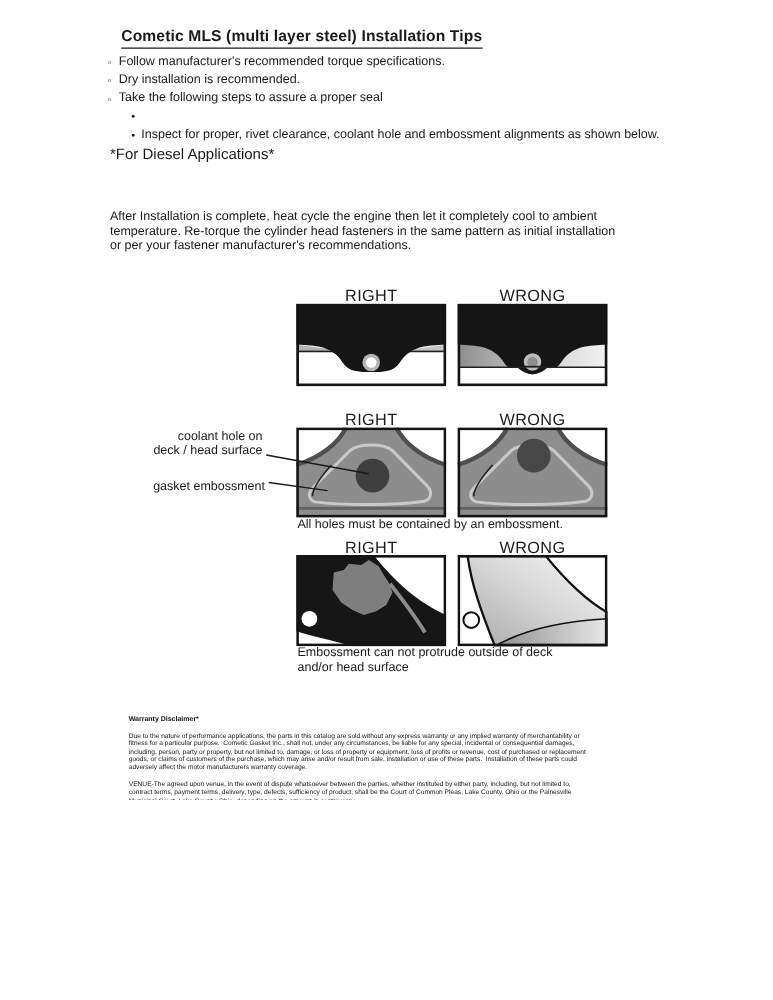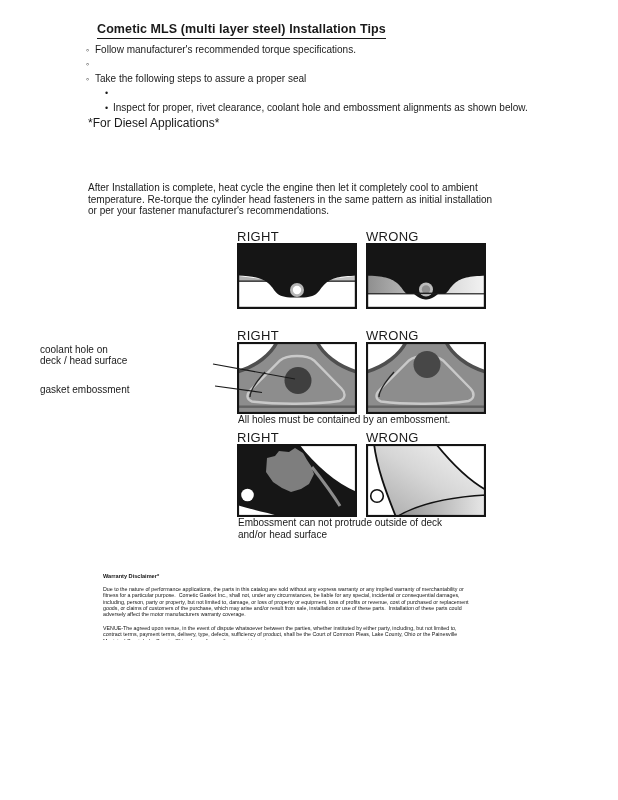--- a/index.html
+++ b/index.html
@@ -8,26 +8,26 @@
         font-family:"Liberation Sans",sans-serif;color:#1a1a1a}
   .title{position:absolute;left:97px;top:22px;font-size:12.5px;font-weight:700;
          border-bottom:1.6px solid #1a1a1a;padding-bottom:2px;letter-spacing:.1px;display:inline-block}
   .bullets{position:absolute;left:86px;top:43px;font-size:10px;line-height:14.4px;width:470px}
   .b{display:flex}
   .b .m{width:9px;flex:0 0 9px;font-size:9px}
   .b.sub{padding-left:19px}
   .b.sub .m{width:8px;flex:0 0 8px}
   .diesel-h{position:absolute;left:88px;top:116px;font-size:12px;font-weight:400}
   .bodytxt{position:absolute;left:88px;width:470px;font-size:10px;line-height:11.5px;white-space:pre-line}
-  .p1{top:136px}.p2{top:182px}.note{top:205px}
-  .fig-label{position:absolute;width:120px;text-align:left;font-size:13px;letter-spacing:.3px}
+  .p1{top:136px}.p2{top:168px}.note{top:205px}
+  .fig-label{position:absolute;width:120px;text-align:center;font-size:13px;letter-spacing:.3px}
   .panel{position:absolute}
   .panel svg{display:block}
   .caption{position:absolute;left:238px;font-size:10px;line-height:12.3px;white-space:pre-line}
-  .ann{position:absolute;font-size:10px;line-height:11.2px;text-align:left;white-space:pre-line}
+  .ann{position:absolute;font-size:10px;line-height:11.2px;text-align:right;white-space:pre-line}
   .ann1{left:40px;width:170px;top:344px}
   .ann2{left:40px;width:172px;top:384px}
   .overlay{position:absolute;left:0;top:0;z-index:5;pointer-events:none}
   .warranty{position:absolute;left:103px;top:573px;width:480px;font-size:5.3px;line-height:6.2px;color:#141414}
   .warranty h3{font-size:5.6px;font-weight:700;margin-bottom:7px}
   .warranty p{margin-bottom:8px;white-space:pre}
   .code{position:absolute;left:368px;top:759px;font-size:14px;letter-spacing:.3px}
 </style>
 </head>
 <body>
@@ -36,20 +36,21 @@
 
   <h1 class="title">Cometic MLS (multi layer steel) Installation Tips</h1>
 
   <div class="bullets">
     <div class="b">
         <span class="m">◦</span>
         <span>Follow manufacturer's recommended torque specifications.</span>
       </div>
     <div class="b">
         <span class="m">◦</span>
+        <span>Dry installation is recommended.</span>
       </div>
     <div class="b">
         <span class="m">◦</span>
         <span>Take the following steps to assure a proper seal</span>
       </div>
     <div class="b sub">
         <span class="m">•</span>
       </div>
     <div class="b sub">
         <span class="m">•</span>

